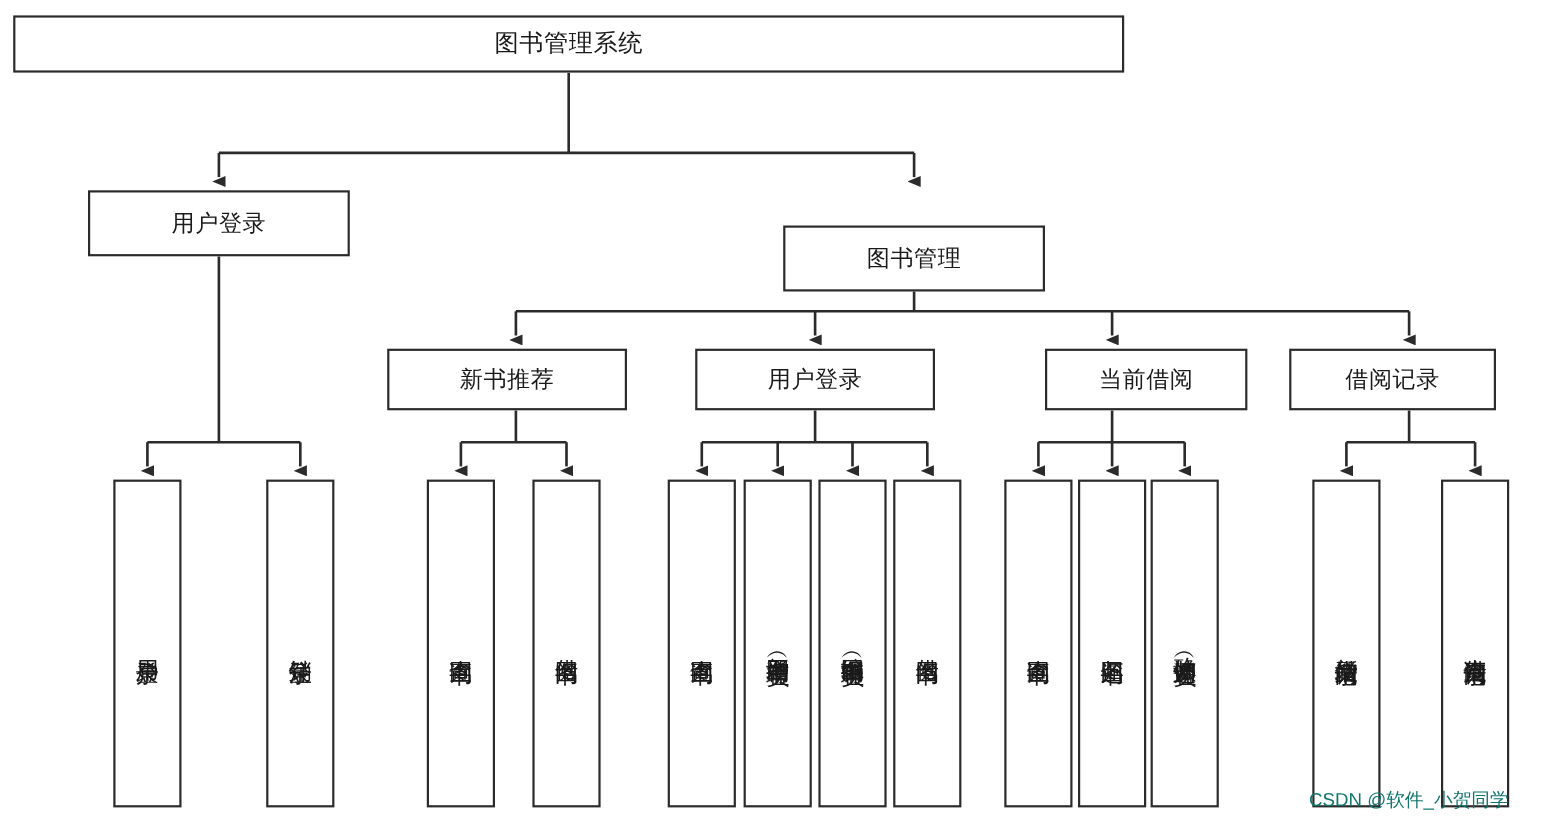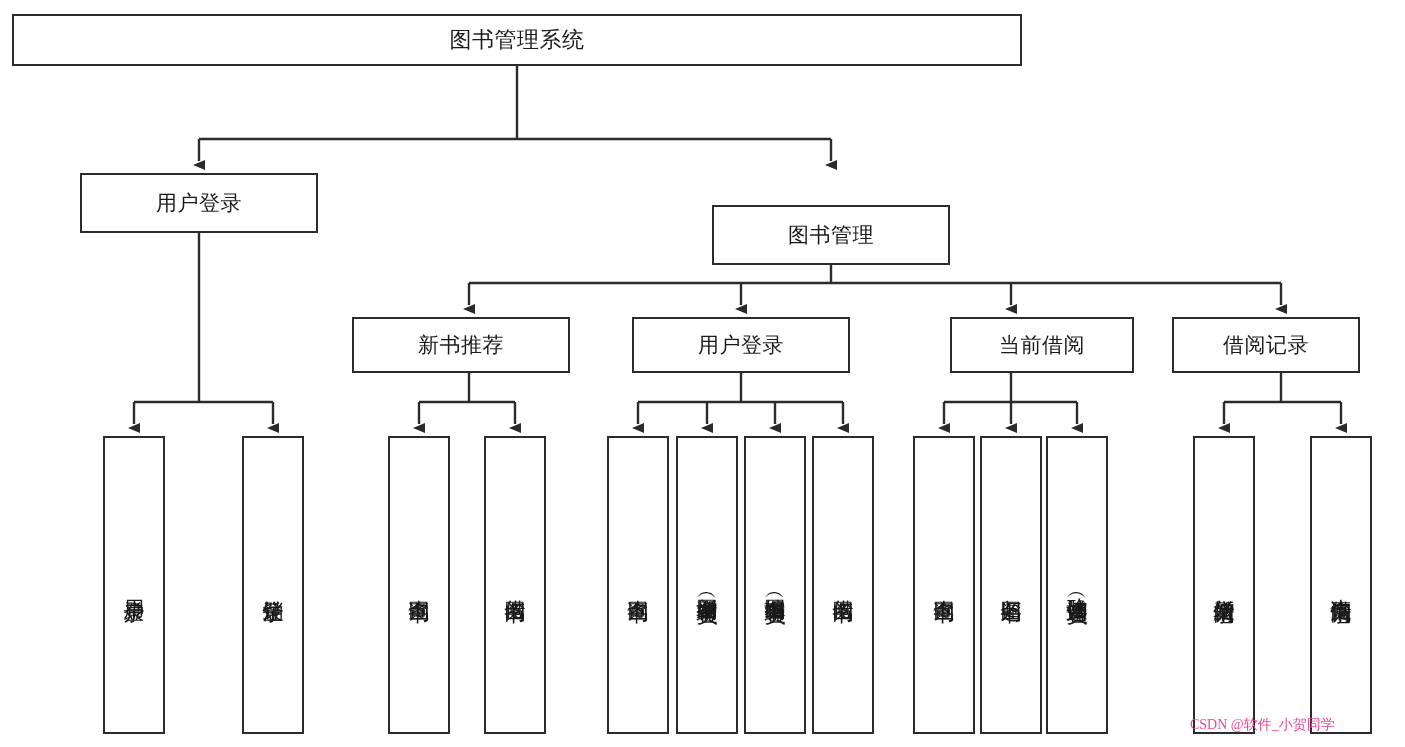--- a/index.html
+++ b/index.html
@@ -59,25 +59,25 @@
   .node.vert .label {
     writing-mode: vertical-rl;
     text-orientation: upright;
     font-size: 21px;
     line-height: 1.05;
     letter-spacing: 1px;
     max-height: 270px;
   }
   .watermark {
     position: absolute;
-    font-size: 14px;
-    color: #ec4899;
+    font-size: 17px;
+    color: #0f766e;
     white-space: nowrap;
     z-index: 5;
-    font-family: Liberation Serif, serif;
+    font-family: Liberation Sans, sans-serif;
   }
 </style>
 </head>
 <body>
 
 <div id="canvas">
 
   <svg id="edges" viewBox="0 0 1405 747" width="1405" height="747" xmlns="http://www.w3.org/2000/svg">
     <defs>
       <marker id="arrowhead" markerWidth="10" markerHeight="12" refX="1" refY="6" orient="auto" markerUnits="userSpaceOnUse">

